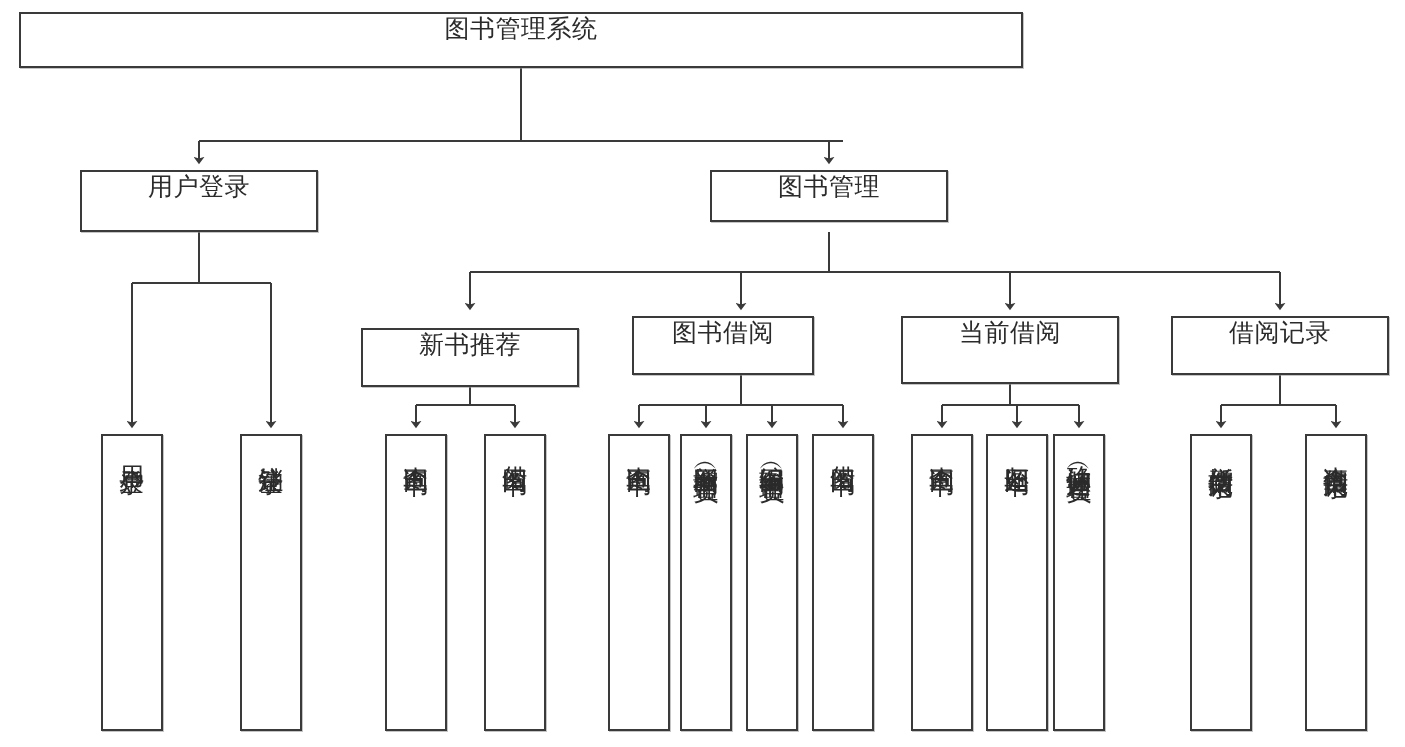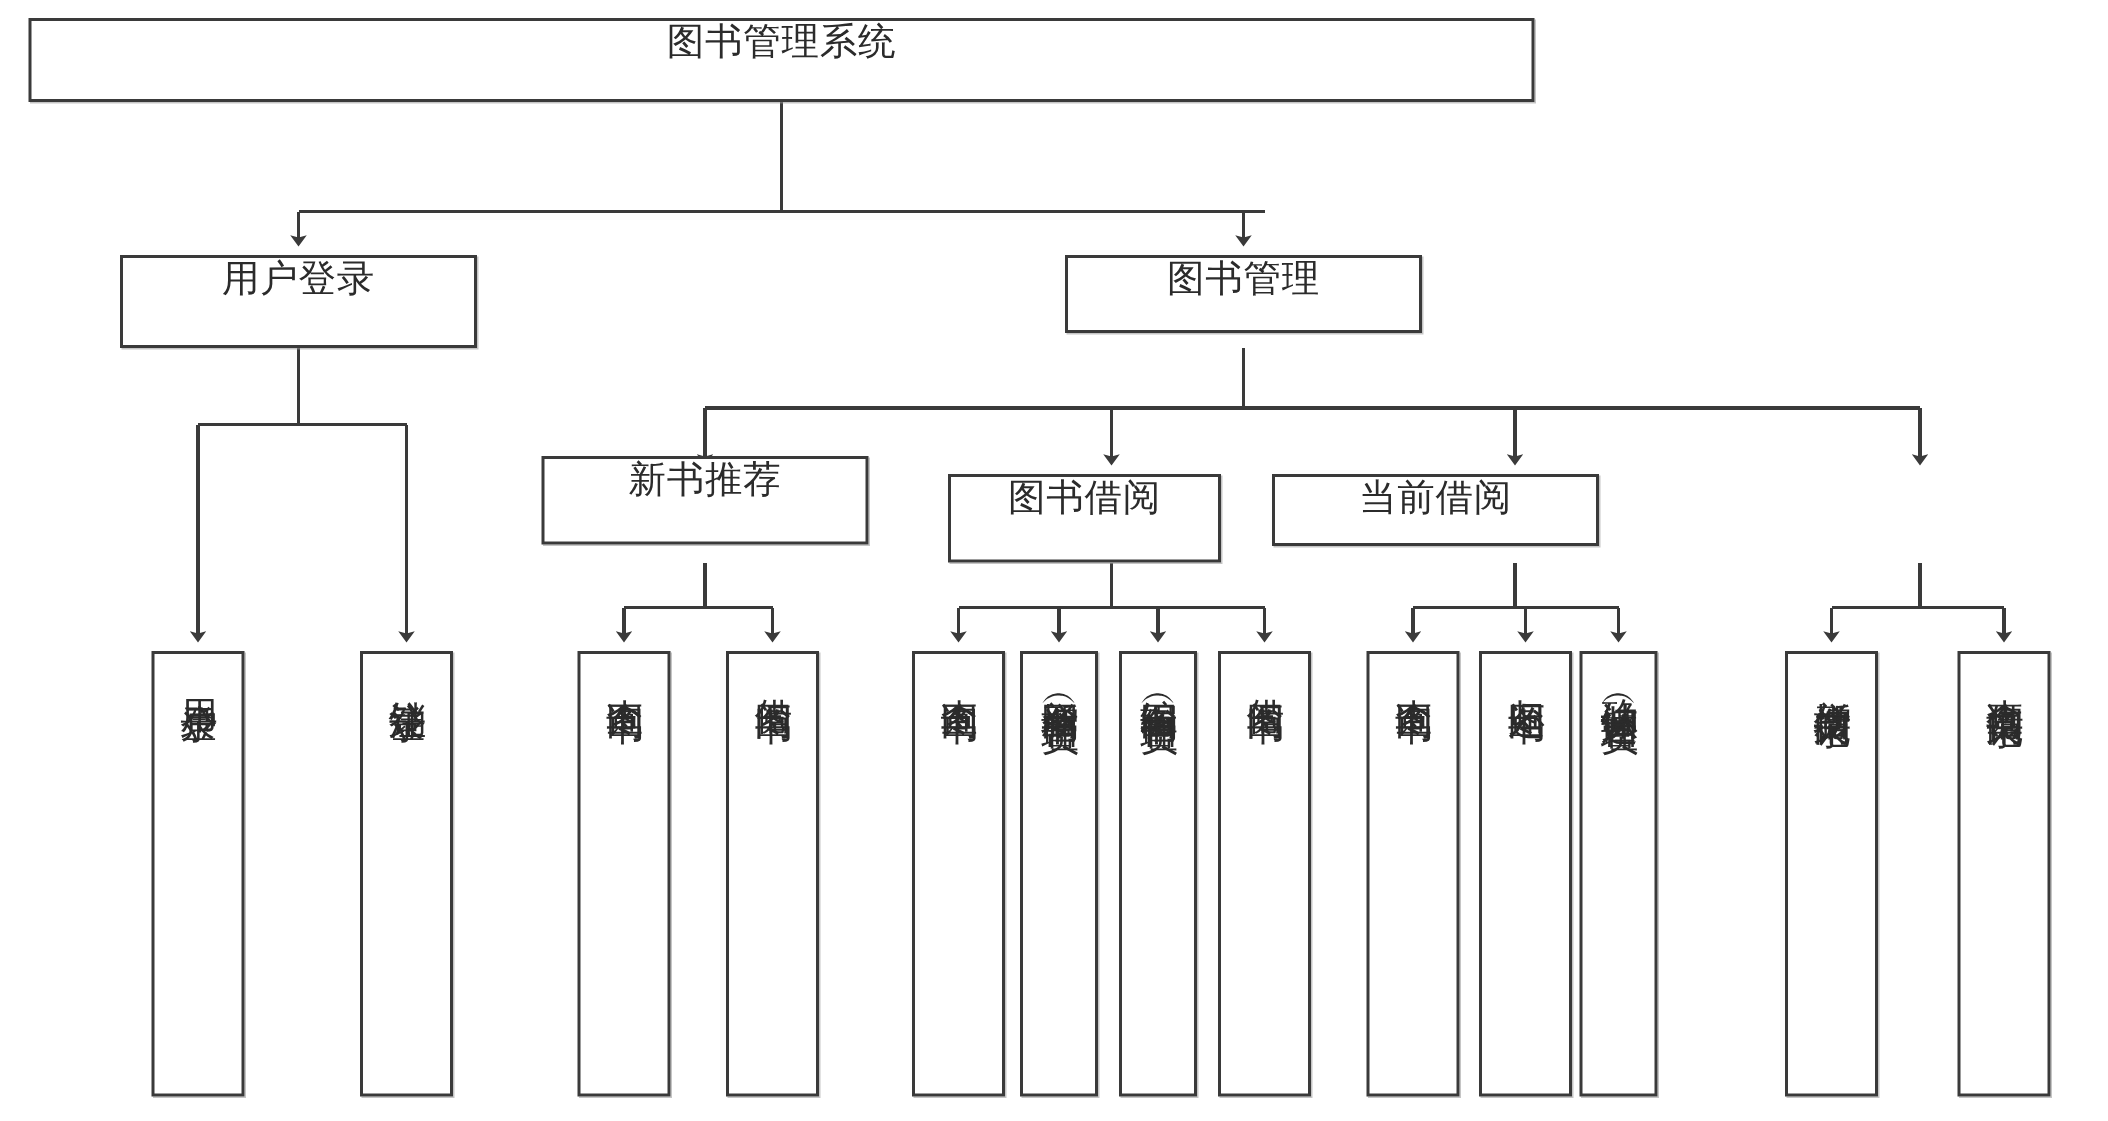--- a/index.html
+++ b/index.html
@@ -130,28 +130,31 @@
     <span class="node-label">图书管理系统</span>
   </div>
 
   <div class="node horizontal" style="left:80px; top:170px; width:238px; height:62px;">
     <span class="node-label">用户登录</span>
   </div>
   <div class="node horizontal" style="left:710px; top:170px; width:238px; height:52px;">
     <span class="node-label">图书管理</span>
   </div>
 
-  <div class="node horizontal" style="left:361px; top:304px; width:218px; height:59px;">
+  <div class="node horizontal" style="left:361px; top:328px; width:218px; height:59px;">
     <span class="node-label">新书推荐</span>
   </div>
   <div class="node horizontal" style="left:632px; top:316px; width:182px; height:59px;">
     <span class="node-label">图书借阅</span>
   </div>
-  <div class="node horizontal" style="left:848px; top:316px; width:218px; height:48px;">
+  <div class="node horizontal" style="left:901px; top:316px; width:218px; height:68px;">
     <span class="node-label">当前借阅</span>
+  </div>
+  <div class="node horizontal" style="left:1171px; top:316px; width:218px; height:59px;">
+    <span class="node-label">借阅记录</span>
   </div>
 
   <div class="node vertical" style="left:101px; top:434px; width:62px; height:297px;">
     <span class="node-label">用户登录</span>
   </div>
   <div class="node vertical" style="left:240px; top:434px; width:62px; height:297px;">
     <span class="node-label">注销登录</span>
   </div>
   <div class="node vertical" style="left:385px; top:434px; width:62px; height:297px;">
     <span class="node-label">查询图书</span>

